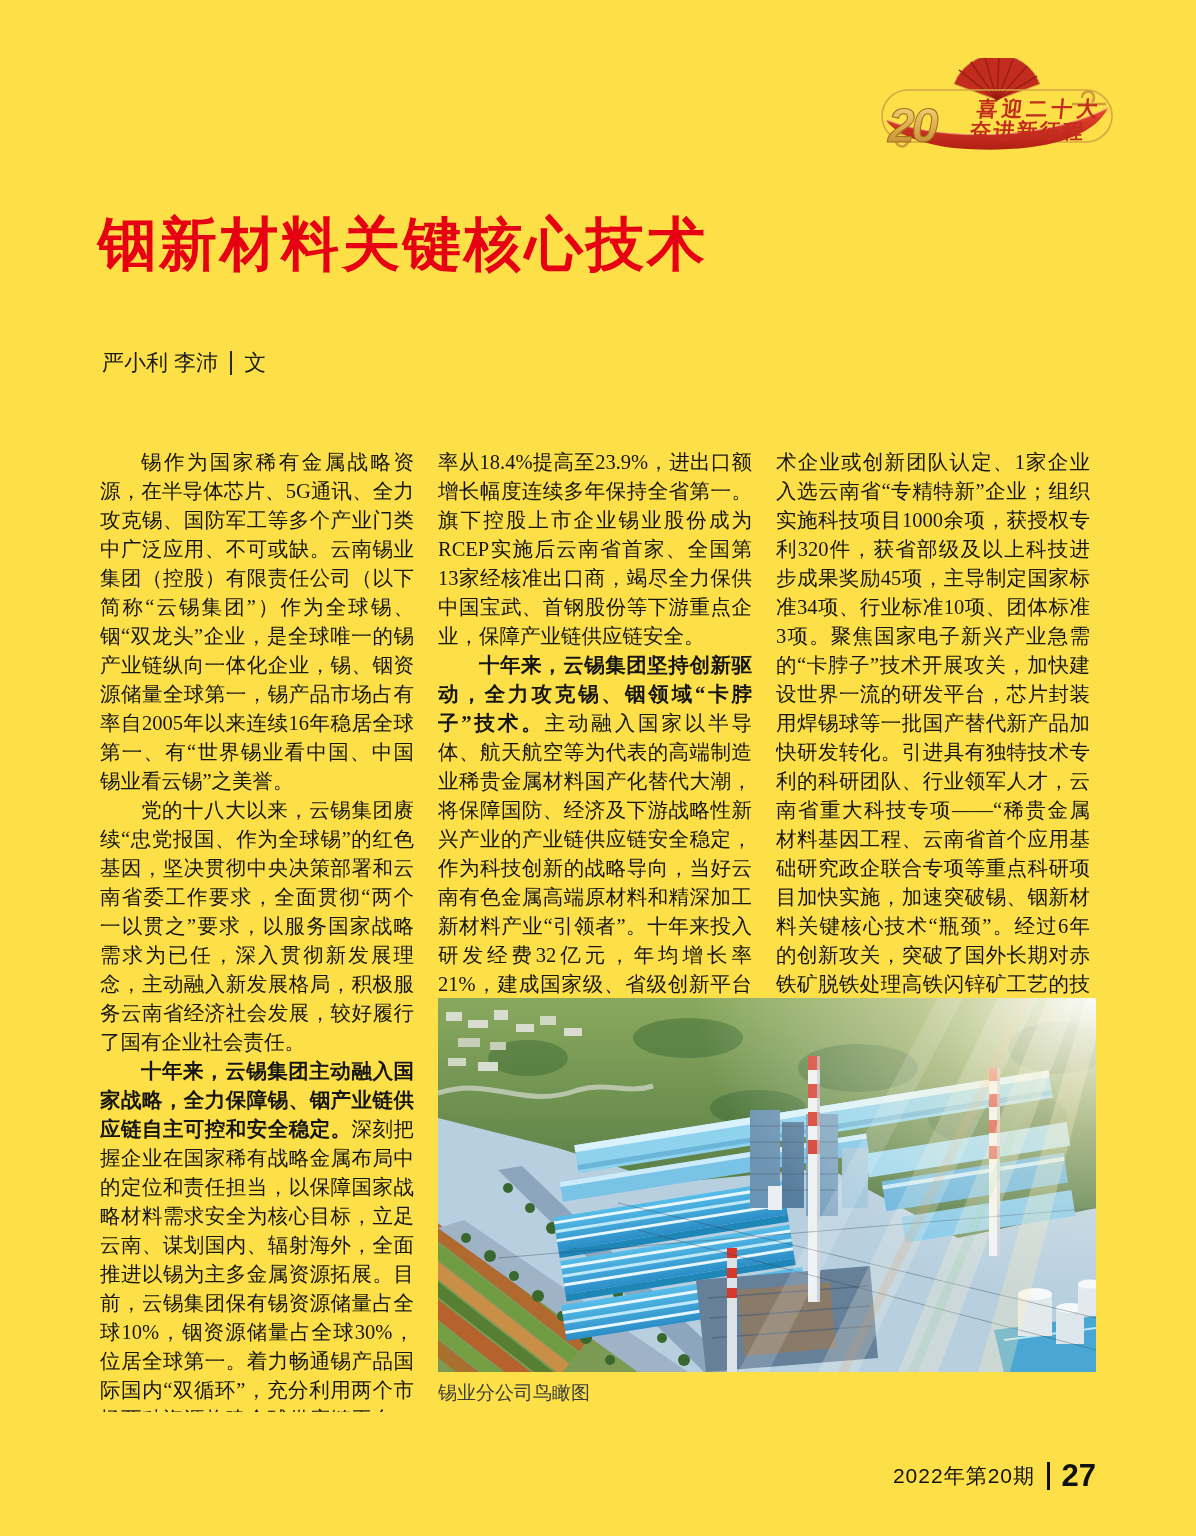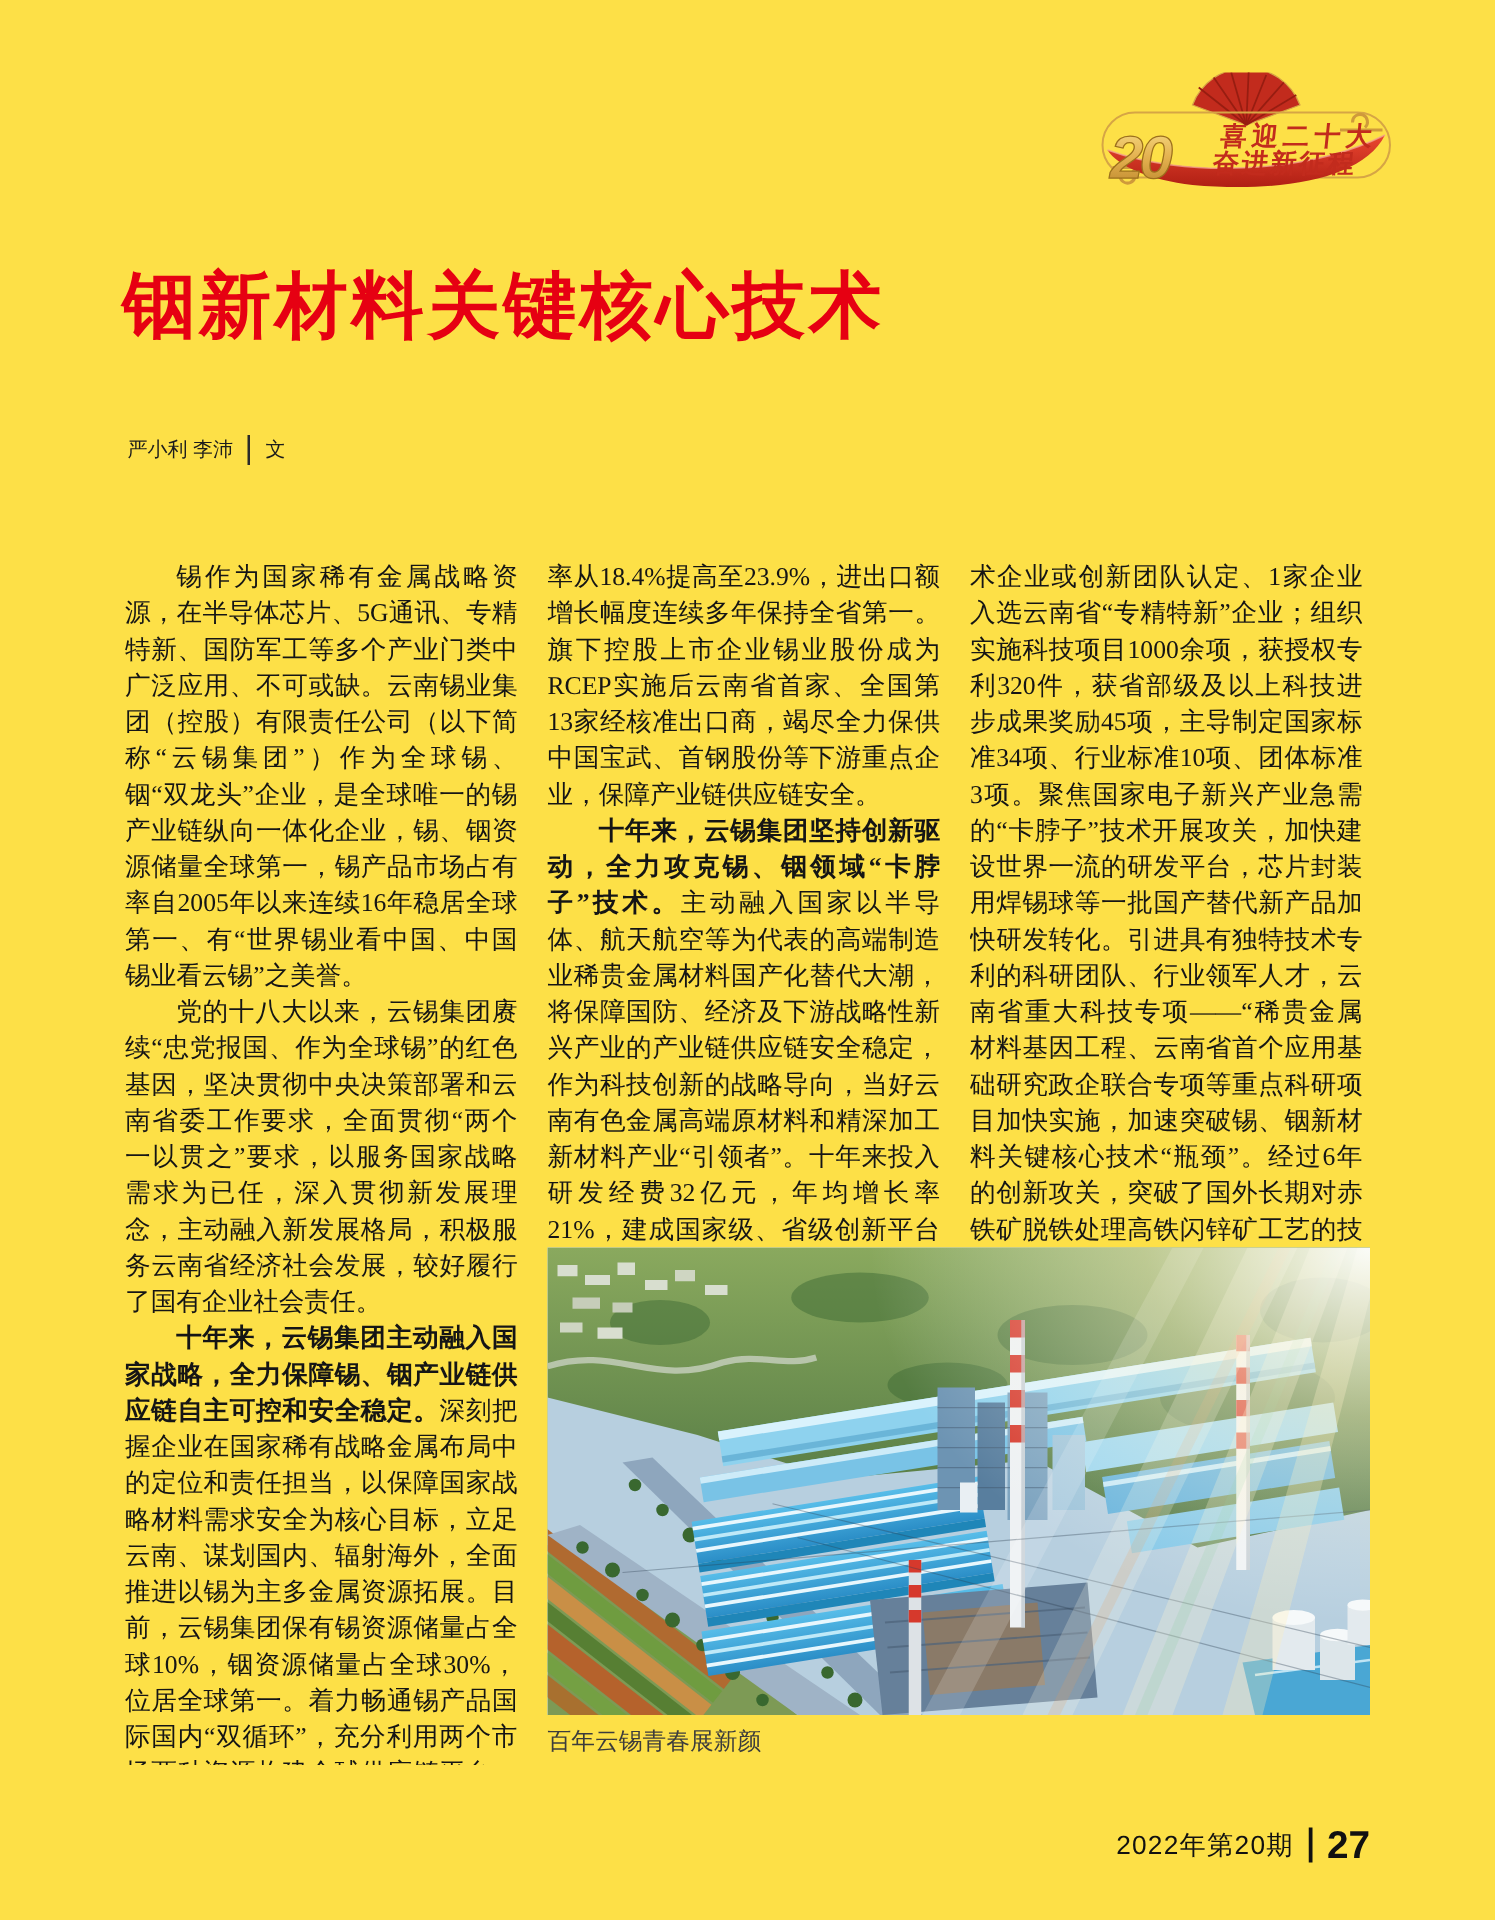--- a/index.html
+++ b/index.html
@@ -12,21 +12,21 @@
   .badge{position:absolute;left:876px;top:58px;width:244px;height:104px;}
   
   .title{
     position:absolute;left:98px;top:206px;margin:0;
     font-family:"Liberation Sans","DejaVu Sans",sans-serif;
     font-size:58px;font-weight:900;letter-spacing:3px;color:#e60012;white-space:nowrap;
   }
   .byline{
     position:absolute;left:102px;top:348px;
     font-family:"Liberation Sans","DejaVu Sans",sans-serif;
-    font-size:16px;color:#1c1c1c;display:flex;align-items:center;
+    font-size:22px;color:#1c1c1c;display:flex;align-items:center;
   }
   .byline .divider{display:inline-block;width:2px;height:24px;background:#2a2a2a;margin:0 12px;}
   
   .article-col{
     position:absolute;top:448px;width:314px;overflow:hidden;
     font-size:20.5px;line-height:29px;text-align:justify;color:#151515;
     text-justify:inter-ideograph;
   }
   #col1{left:100px;height:964px;}
   #col2{left:438px;height:548px;}
@@ -107,21 +107,21 @@
   </div>
 
   <h1 class="title">铟新材料关键核心技术</h1>
   <div class="byline">
     <span>严小利  李沛</span>
     <span class="divider"></span>
     <span>文</span>
   </div>
 
   <div id="col1" class="article-col">
-      <p class="para indent"><span>锡作为国家稀有金属战略资源，在半导体芯片、5G通讯、专精特新、国防军工等多个产业门类中广泛应用、不可或缺。云南锡业集团（控股）有限责任公司（以下简称“云锡集团”）作为全球锡、铟“双龙头”企业，是全球唯一的锡产业链纵向一体化企业，锡、铟资源储量全球第一，锡产品市场占有率自2005年以来连续16年稳居全球第一、有“世界锡业看中国、中国锡业看云锡”之美誉。</span></p>
+      <p class="para indent"><span>锡作为国家稀有金属战略资源，在半导体芯片、5G通讯、全力攻克锡、国防军工等多个产业门类中广泛应用、不可或缺。云南锡业集团（控股）有限责任公司（以下简称“云锡集团”）作为全球锡、铟“双龙头”企业，是全球唯一的锡产业链纵向一体化企业，锡、铟资源储量全球第一，锡产品市场占有率自2005年以来连续16年稳居全球第一、有“世界锡业看中国、中国锡业看云锡”之美誉。</span></p>
       <p class="para indent"><span>党的十八大以来，云锡集团赓续“忠党报国、作为全球锡”的红色基因，坚决贯彻中央决策部署和云南省委工作要求，全面贯彻“两个一以贯之”要求，以服务国家战略需求为已任，深入贯彻新发展理念，主动融入新发展格局，积极服务云南省经济社会发展，较好履行了国有企业社会责任。</span></p>
       <p class="para indent"><span class="lead-bold">十年来，云锡集团主动融入国家战略，全力保障锡、铟产业链供应链自主可控和安全稳定。</span><span>深刻把握企业在国家稀有战略金属布局中的定位和责任担当，以保障国家战略材料需求安全为核心目标，立足云南、谋划国内、辐射海外，全面推进以锡为主多金属资源拓展。目前，云锡集团保有锡资源储量占全球10%，铟资源储量占全球30%，位居全球第一。着力畅通锡产品国际国内“双循环”，充分利用两个市场两种资源构建全球供应链平台，在美、德、港、澳等境外地区设有辐射全球的资源采购、产品销售及贸易机构，十年来国内市场占有率从39.4%提高至49.3%、国际市场占有</span></p>
     </div>
   <div id="col2" class="article-col">
       <p class="para"><span>率从18.4%提高至23.9%，进出口额增长幅度连续多年保持全省第一。旗下控股上市企业锡业股份成为RCEP实施后云南省首家、全国第13家经核准出口商，竭尽全力保供中国宝武、首钢股份等下游重点企业，保障产业链供应链安全。</span></p>
       <p class="para indent"><span class="lead-bold">十年来，云锡集团坚持创新驱动，全力攻克锡、铟领域“卡脖子”技术。</span><span>主动融入国家以半导体、航天航空等为代表的高端制造业稀贵金属材料国产化替代大潮，将保障国防、经济及下游战略性新兴产业的产业链供应链安全稳定，作为科技创新的战略导向，当好云南有色金属高端原材料和精深加工新材料产业“引领者”。十年来投入研发经费32亿元，年均增长率21%，建成国家级、省级创新平台及创新主体62个，集团下属5家企业通过国家级、省级高新技</span></p>
     </div>
   <div id="col3" class="article-col">
       <p class="para"><span>术企业或创新团队认定、1家企业入选云南省“专精特新”企业；组织实施科技项目1000余项，获授权专利320件，获省部级及以上科技进步成果奖励45项，主导制定国家标准34项、行业标准10项、团体标准3项。聚焦国家电子新兴产业急需的“卡脖子”技术开展攻关，加快建设世界一流的研发平台，芯片封装用焊锡球等一批国产替代新产品加快研发转化。引进具有独特技术专利的科研团队、行业领军人才，云南省重大科技专项——“稀贵金属材料基因工程、云南省首个应用基础研究政企联合专项等重点科研项目加快实施，加速突破锡、铟新材料关键核心技术“瓶颈”。经过6年的创新攻关，突破了国外长期对赤铁矿脱铁处理高铁闪锌矿工艺的技术垄断，获“中国铅锌行业创新发展杰出贡</span></p>
     </div>
@@ -307,21 +307,21 @@
         <polygon points="560,0 600,0 420,374 380,374" fill="#fffbe9" opacity="0.22"></polygon>
         <polygon points="610,0 640,0 500,374 460,374" fill="#fff3cf" opacity="0.28"></polygon>
         <polygon points="500,0 525,0 330,374 300,374" fill="#ffffff" opacity="0.16"></polygon>
         <polygon points="648,0 658,0 658,40 572,374 540,374" fill="#ffeebb" opacity="0.3"></polygon>
         <polygon points="585,0 595,0 410,374 400,374" fill="#e89a5a" opacity="0.18"></polygon>
         <polygon points="628,0 636,0 480,374 470,374" fill="#7cc98e" opacity="0.15"></polygon>
         <rect x="258" y="0" width="400" height="300" fill="url(#glow)"></rect>
       </g>
     </svg>
   </figure>
-  <figcaption class="caption">百年云锡青春展新颜</figcaption>
+  <figcaption class="caption">锡业分公司鸟瞰图</figcaption>
 
   <div class="footer">
     <span class="issue">2022年第20期</span>
     <span class="bar"></span>
     <span class="pagenum">27</span>
   </div>
 
 </div>
 
 </body></html>

